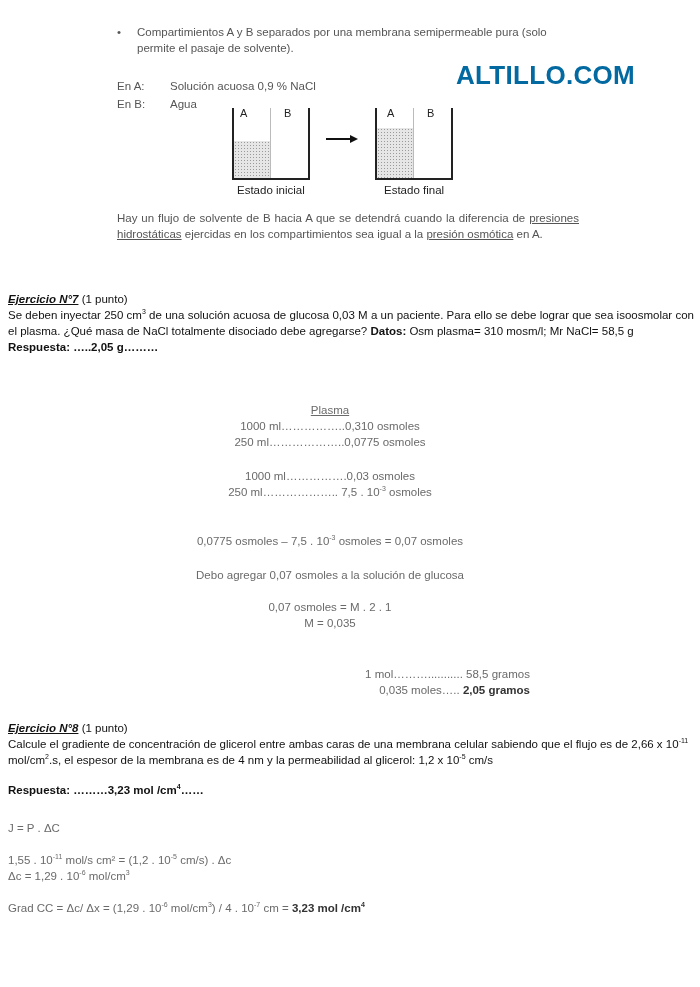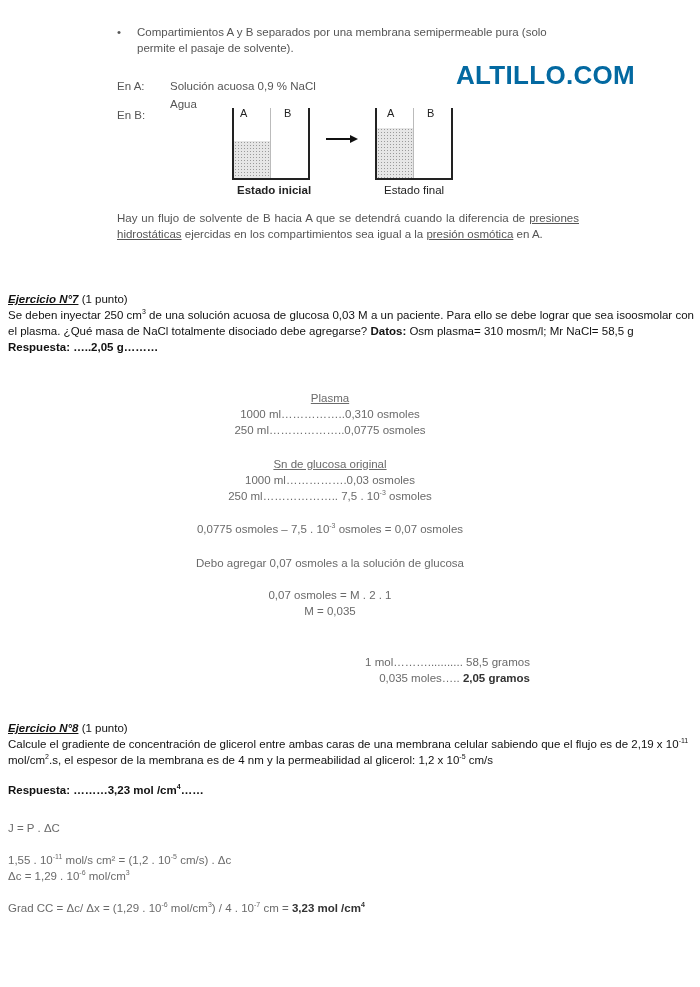--- a/index.html
+++ b/index.html
@@ -15,21 +15,21 @@
   sup { font-size: 7px; vertical-align: 5px; line-height: 0; }
   b { font-weight: bold; }
 
   
   #bullet { left: 117px; top: 24px; width: 470px; }
   #bullet .dot { position: absolute; left: 0; top: 0; }
   #bullet .txt { position: absolute; left: 20px; top: 0; width: 450px; }
 
   #en-a-label { left: 117px; top: 78px; }
   #en-a-value { left: 170px; top: 78px; }
-  #en-b-label { left: 117px; top: 107px; }
+  #en-b-label { left: 117px; top: 96px; }
   #en-b-value { left: 170px; top: 96px; }
 
   #watermark {
     left: 449px; top: 60px; font-family: "Liberation Sans", sans-serif;
     font-weight: bold; font-size: 26px; color: #0369a1; letter-spacing: 0.3px; margin-left: 7px;
   }
 
   
   .beaker { position: absolute; width: 74px; height: 70px;
     border-left: 2px solid #222; border-right: 2px solid #222; border-bottom: 2px solid #222; }
@@ -37,32 +37,32 @@
   .beaker .fill { position: absolute; left: 0; bottom: 0; width: 37px;
     background-color: #e6e6e6;
     background-image: radial-gradient(#9a9a9a 0.6px, transparent 0.8px);
     background-size: 3px 3px; }
   .beaker .lbl { position: absolute; top: -1px; font-size: 11px; color: #222; }
   #beaker-initial { left: 232px; top: 108px; }
   #beaker-initial .fill { height: 37px; }
   #beaker-final { left: 375px; top: 108px; }
   #beaker-final .fill { height: 50px; }
   #arrow { left: 326px; top: 134px; width: 32px; height: 10px; }
-  #cap-initial { left: 237px; top: 184px; font-size: 11.5px; color: #222; font-weight: bold; }
+  #cap-initial { left: 237px; top: 184px; font-size: 11.5px; color: #222; }
   #cap-final { left: 384px; top: 184px; font-size: 11.5px; color: #222; }
 
   #flow-para { left: 117px; top: 210px; width: 462px; text-align: justify; }
 
   
   .ej-title { font-style: italic; font-weight: bold; text-decoration: underline; }
   #ej7 { left: 8px; top: 291px; width: 686px; }
   #ej7 .body { text-align: justify; }
   #ej8 { left: 8px; top: 720px; width: 686px; }
 
-  .center-block { position: absolute; left: 130px; width: 400px; text-align: center; }
+  .center-block { position: absolute; left: 130px; width: 400px; text-align: center; margin-top: 12px; }
   #calc-plasma { top: 390px; }
   #calc-glucosa { top: 456px; }
   #calc-diff { top: 521px; }
   #calc-debo { top: 555px; }
   #calc-osm { top: 587px; }
   #calc-mass { top: 654px; text-align: right; }
 
   #sol8 { left: 8px; top: 820px; width: 600px; }
   #sol8 .ln { display: block; }
 </style>
@@ -114,21 +114,20 @@
     <b>Respuesta:</b><b> …..2,05 g………</b>
   </div>
 </div>
 
 <div id="calc-plasma" class="center-block t12 lgray">
   <div class="u">Plasma</div>
   <div>1000 ml……………..0,310 osmoles</div>
   <div>250 ml………………..0,0775 osmoles</div>
 </div>
 <div id="calc-glucosa" class="center-block t12 lgray">
-  <div class="u">Sn de glucosa original</div>
   <div>1000 ml…………….0,03 osmoles</div>
   <div><span>250 ml……………….. 7,5 . 10</span><sup>-3</sup><span> osmoles</span></div>
 </div>
 <div id="calc-diff" class="center-block t12 lgray">
   <span>0,0775 osmoles –  7,5 . 10</span><sup>-3</sup><span> osmoles = 0,07 osmoles</span>
 </div>
 <div id="calc-debo" class="center-block t12 lgray">Debo agregar 0,07 osmoles  a la solución de glucosa</div>
 <div id="calc-osm" class="center-block t12 lgray">
   <div>0,07 osmoles = M . 2 . 1</div>
   <div>M = 0,035</div>
@@ -136,21 +135,21 @@
 <div id="calc-mass" class="center-block t12 lgray">
   <div>1 mol………........... 58,5 gramos</div>
   <div><span>0,035 moles….. </span><b style="color:#333">2,05 gramos</b></div>
 </div>
 
 <div id="ej8" class="abs t12">
   <div>
     <span class="ej-title">Ejercicio N°8</span><span> (1 punto)</span>
   </div>
   <div>
-    <span>Calcule el gradiente de concentración de glicerol entre ambas caras de una membrana celular sabiendo que el flujo es de 2,19 x 10</span><sup>-11</sup><span> mol/cm</span><sup>2</sup><span>.s, el espesor de la membrana es de 4 nm y la permeabilidad al glicerol: 1,2 x 10</span><sup>-5</sup><span> cm/s</span>
+    <span>Calcule el gradiente de concentración de glicerol entre ambas caras de una membrana celular sabiendo que el flujo es de 2,66 x 10</span><sup>-11</sup><span> mol/cm</span><sup>2</sup><span>.s, el espesor de la membrana es de 4 nm y la permeabilidad al glicerol: 1,2 x 10</span><sup>-5</sup><span> cm/s</span>
   </div>
   <div style="margin-top:14px">
     <b>Respuesta:</b><b> ………3,23 mol /cm</b><sup style="font-weight:bold">4</sup><b>……</b>
   </div>
 </div>
 
 <div id="sol8" class="abs t12 lgray">
   <span class="ln" style="margin-bottom:16px">J = P . ΔC</span>
   <span class="ln"><span>1,55 . 10</span><sup>-11</sup><span> mol/s cm² = (1,2 . 10</span><sup>-5</sup><span> cm/s) . Δc</span></span>
   <span class="ln" style="margin-bottom:16px"><span>Δc = 1,29 . 10</span><sup>-6</sup><span> mol/cm</span><sup>3</sup></span>

